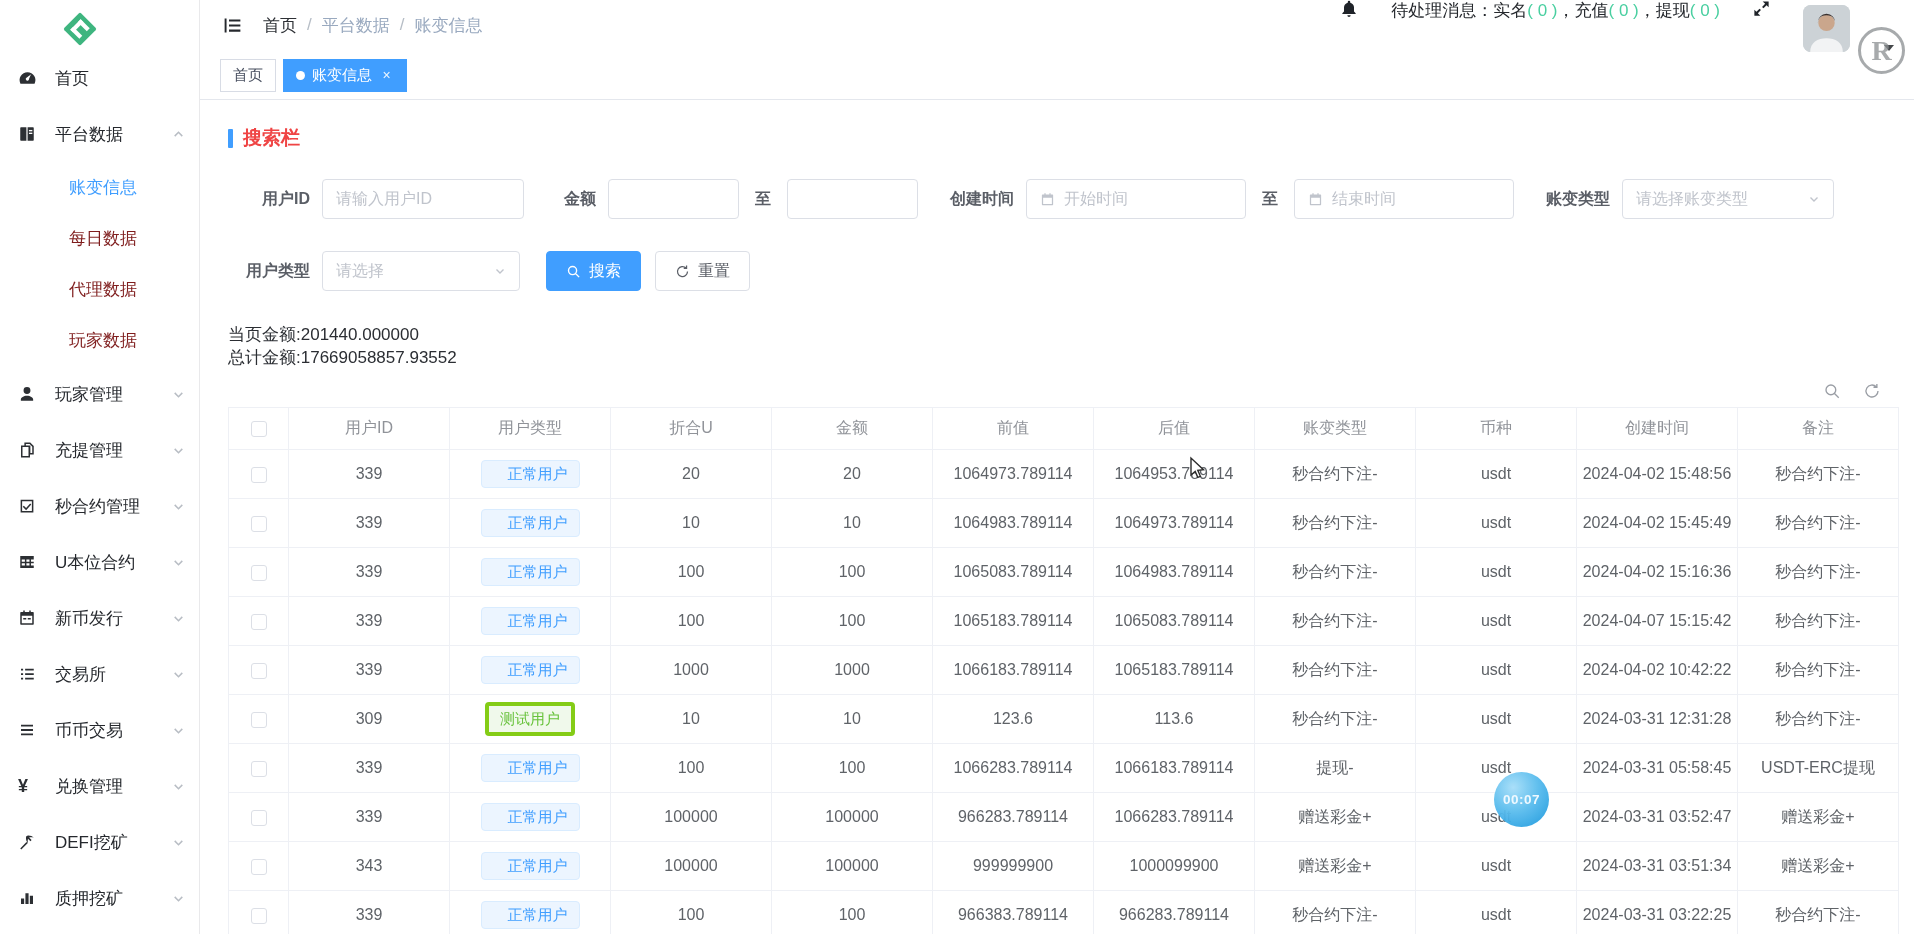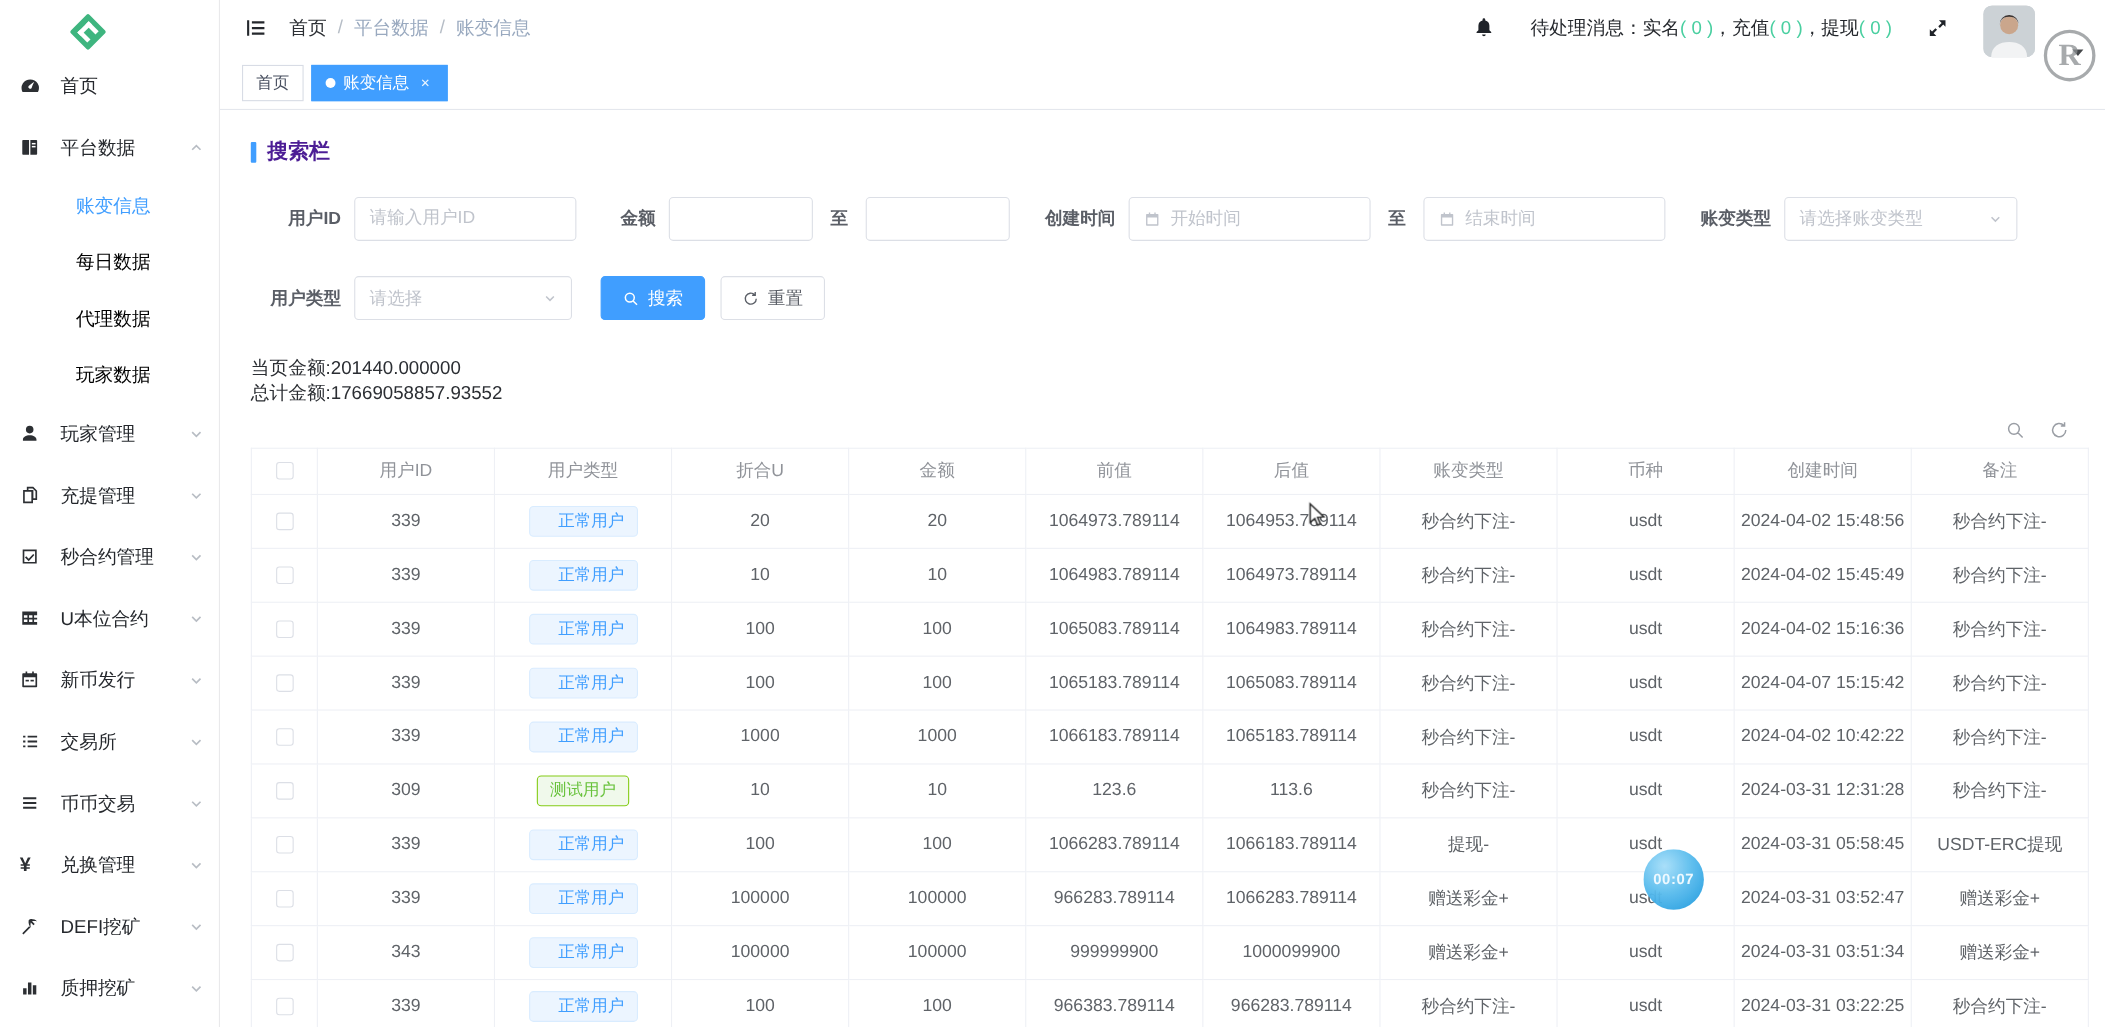--- a/index.html
+++ b/index.html
@@ -8,32 +8,32 @@
   .app { display:flex; width:1914px; height:934px; }
 
   
   .sidebar { width:200px; min-width:200px; height:100%; border-right:1px solid #e9e9eb; background:#fff; overflow:hidden; }
   .logo-wrap { height:50px; display:flex; align-items:center; padding-left:58px; padding-top:8px; }
   .side-item { height:56px; display:flex; align-items:center; padding:0 14px 0 18px; cursor:pointer; color:#25282d; font-size:17px; }
   .side-item .icon { width:22px; margin-right:15px; display:flex; align-items:center; color:#2c2f33; }
   .side-item .side-label { flex:1; white-space:nowrap; }
   .side-item .chev { color:#b8bdc4; display:flex; width:auto; margin:0; }
   .side-item.expanded .chev { transform:rotate(180deg); }
-  .side-sub { height:51px; display:flex; align-items:center; padding-left:69px; font-size:17px; color:#000000; cursor:pointer; white-space:nowrap; }
+  .side-sub { height:51px; display:flex; align-items:center; padding-left:69px; font-size:17px; color:#7f1d1d; cursor:pointer; white-space:nowrap; }
   .side-sub.active { color:#409eff; }
 
   
   .main { flex:1; display:flex; flex-direction:column; min-width:0; position:relative; }
   .navbar { height:50px; display:flex; align-items:center; padding:0 20px 0 22px; position:relative; background:#fff; }
   .hamburger { color:#25282d; display:flex; margin-right:20px; cursor:pointer; }
   .breadcrumb { display:flex; align-items:center; font-size:17px; gap:10px; }
   .crumb { color:#2d3035; }
   .crumb.muted { color:#99a9bf; }
   .crumb-sep { color:#b6bdc6; }
-  .nav-right { margin-left:auto; display:flex; align-items:center; gap:32px; }
+  .nav-right { margin-left:auto; display:flex; gap:32px; }
   .bell, .fs-icon { color:#1f2329; display:flex; cursor:pointer; }
   .notice { font-size:17px; color:#25282d; white-space:nowrap; }
   .notice .cnt { color:#49cfa0; }
   .avatar { width:47px; height:47px; border-radius:8px; overflow:hidden; margin-top:6px; cursor:pointer; background:#cfd4d8; }
   .caret-down { width:0; height:0; border-left:5px solid transparent; border-right:5px solid transparent;
     border-top:6px solid #2c2f33; margin:46px 0 0 2px; cursor:pointer; }
   .r-mark { position:absolute; top:27px; right:9px; width:47px; height:47px; border:3px solid #8f9396; border-radius:50%;
     color:#8f9396; font-weight:bold; font-size:28px; display:flex; align-items:center; justify-content:center;
     opacity:.78; z-index:40; pointer-events:none; font-family:"Liberation Serif",serif; background:rgba(255,255,255,.15); }
 
@@ -42,21 +42,21 @@
   .tab { height:33px; display:inline-flex; align-items:center; padding:0 12px; border:1px solid #d8dce5; background:#fff;
     color:#495060; font-size:15px; cursor:pointer; gap:7px; white-space:nowrap; }
   .tab.active { background:#409eff; border-color:#409eff; color:#fff; }
   .tab .dot { width:9px; height:9px; border-radius:50%; background:#fff; }
   .tab .close { font-size:14px; width:15px; height:15px; line-height:14px; text-align:center; border-radius:50%; opacity:.9; }
 
   
   .content { flex:1; padding:25px 15px 0 28px; overflow:hidden; background:#fff; }
   .panel-title { display:flex; align-items:center; gap:10px; margin-bottom:28px; }
   .panel-title .bar { width:5px; height:19px; background:#409eff; border-radius:1px; }
-  .panel-title .t { font-size:19px; font-weight:bold; color:#4c1d95; }
+  .panel-title .t { font-size:19px; font-weight:bold; color:#ef4444; }
 
   .form-row { display:flex; align-items:center; margin-bottom:32px; }
   .f-label { width:82px; text-align:right; margin-right:12px; font-size:16px; font-weight:bold; color:#5a5e66; white-space:nowrap; }
   .input { height:40px; border:1px solid #dcdfe6; border-radius:4px; background:#fff; display:flex; align-items:center;
     padding:0 13px; font-size:16px; color:#606266; outline:none; }
   input.input::placeholder { color:#c0c4cc; }
   .ph { color:#c0c4cc; white-space:nowrap; }
   .sep { margin:0 16px; font-size:16px; font-weight:bold; color:#5a5e66; }
   .date-input { gap:9px; cursor:pointer; color:#c0c4cc; }
   .select { cursor:pointer; justify-content:space-between; gap:10px; }
@@ -71,21 +71,21 @@
   .table-tools { display:flex; justify-content:flex-end; align-items:center; gap:22px; padding:13px 18px 7px 0; color:#9a9ea5; }
   .tool-icon { display:flex; cursor:pointer; }
 
   table { width:100%; border-collapse:collapse; table-layout:fixed; }
   th, td { border:1px solid #eef0f5; text-align:center; overflow:hidden; white-space:nowrap; }
   th { height:42px; font-size:16px; color:#909399; font-weight:500; background:#fff; }
   td { height:49px; font-size:16px; color:#5f6368; background:#fff; }
   .checkbox { display:inline-block; width:16px; height:16px; border:1px solid #dcdfe6; border-radius:3px; background:#fff; cursor:pointer; vertical-align:middle; }
   .tag { display:inline-block; padding:4px 11px; font-size:15px; border-radius:4px; line-height:1.2; }
   .tag-blue { color:#409eff; background:#ecf5ff; border:1px solid #d9ecff;padding-left:26px; }
-  .tag-green { color:#67c23a; background:#f0f9eb; border:1px solid #84cc16; }
+  .tag-green { color:#67c23a; background:#f0f9eb; border:4px solid #84cc16; }
 
   
   .rec-bubble { position:fixed; left:1494px; top:772px; width:55px; height:55px; border-radius:50%;
     background:radial-gradient(circle at 35% 28%, #a6def9 0%, #5bbdee 45%, #2ea3e2 80%);
     color:#eef9ff; font-size:13.5px; font-weight:bold; display:flex; align-items:center; justify-content:center;
     z-index:50; opacity:.95; letter-spacing:.5px; }
   .mouse-cursor { position:fixed; left:1186px; top:456px; z-index:60; pointer-events:none; }
 </style>
 </head>
 <body>

